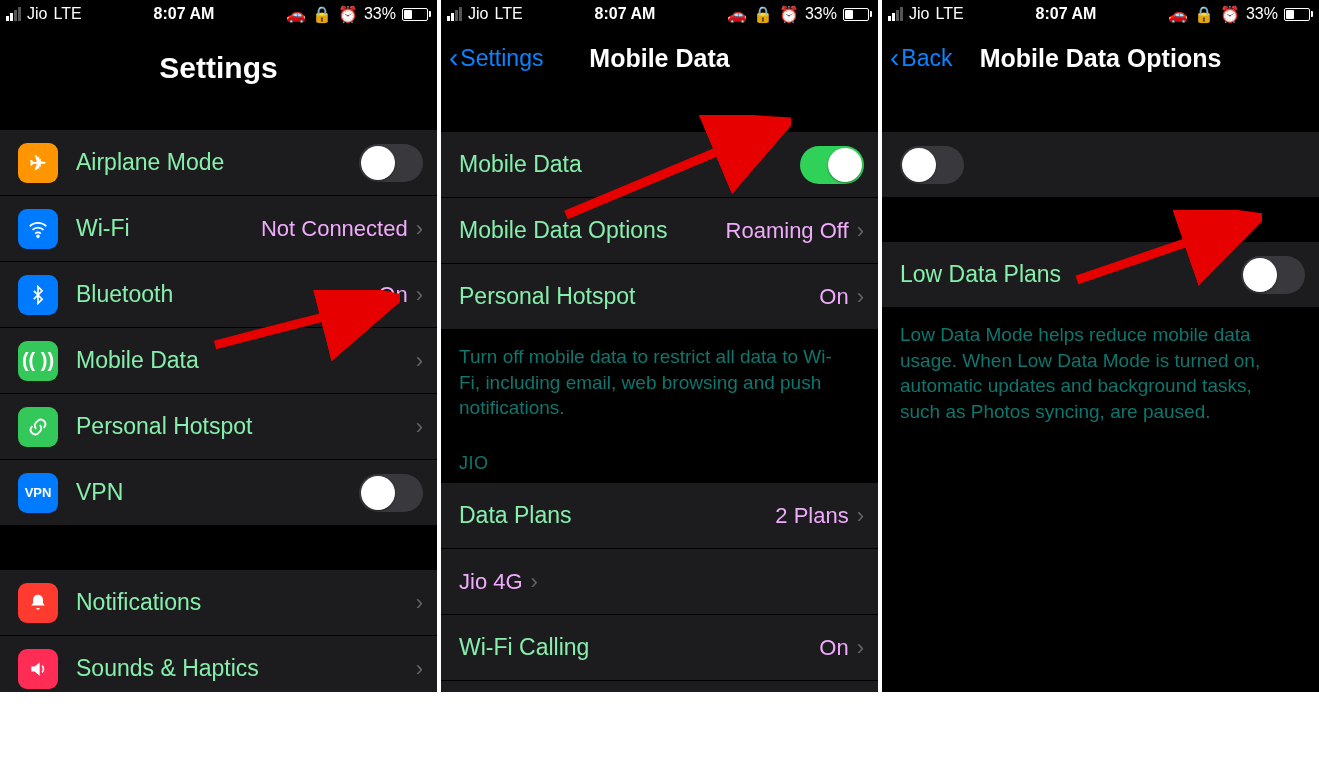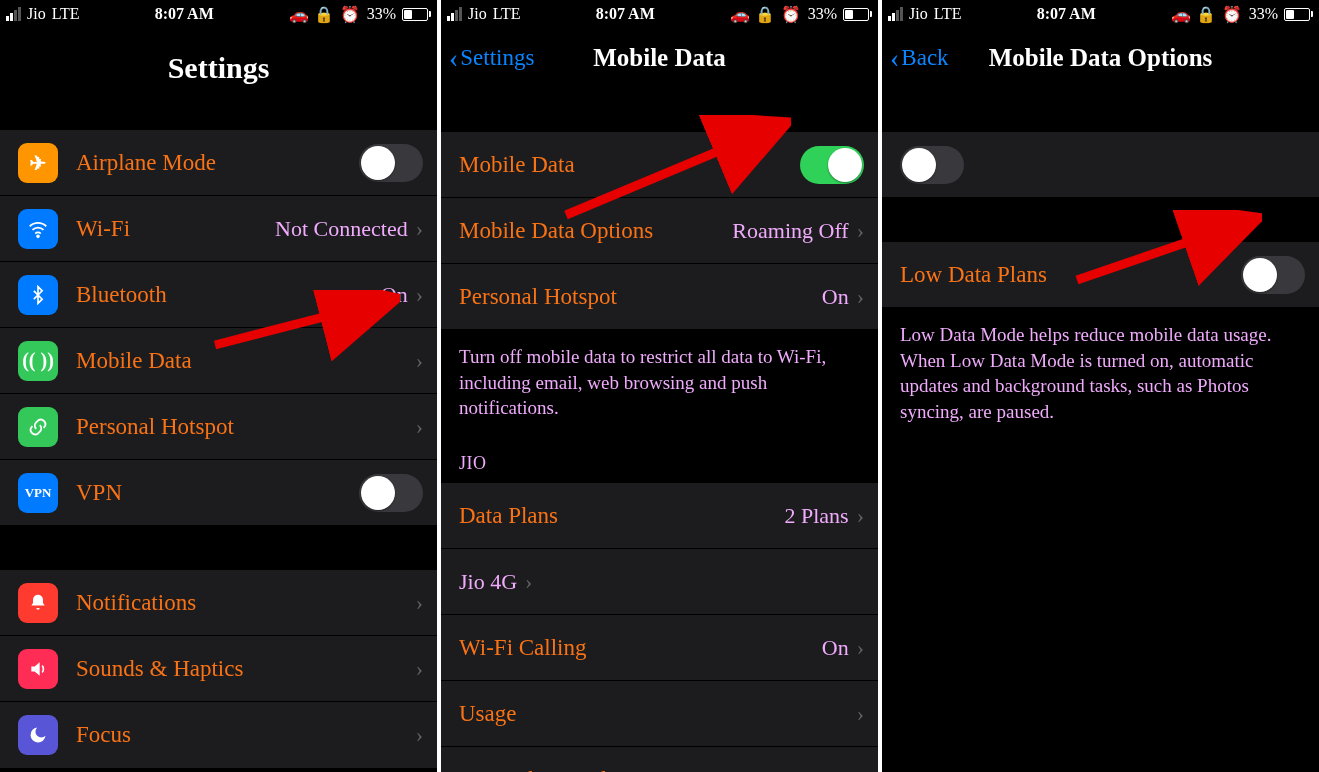--- a/index.html
+++ b/index.html
@@ -7,26 +7,25 @@
     background: #fff;
     font-family: -apple-system, "Helvetica Neue", Arial, sans-serif;
     display: flex;
     gap: 4px;
     width: 1319px;
     height: 772px;
     overflow: hidden;
   }
   .phone {
     width: 439px;
-    height: 772px;
+    height: 692px;
     background: #000;
     color: #fff;
     position: relative;
     overflow: hidden;
-    font-family: Liberation Serif, serif;
   }
   .status-bar {
     height: 28px;
     display: flex;
     align-items: center;
     justify-content: space-between;
     padding: 0 6px;
     font-size: 16px;
     font-weight: 500;
   }
@@ -83,34 +82,34 @@
     border-bottom:1px solid #000;
     cursor:pointer;
   }
   .row.noicon { padding-left:18px; }
   .row:last-child{border-bottom:none;}
   .app-icon{
     width:40px;height:40px;border-radius:9px;margin-right:18px;
     display:flex;align-items:center;justify-content:center;color:#fff;
     flex-shrink:0;font-size:20px;font-weight:600;
   }
-  .row-label{font-size:23px;color:#f97316;flex:1;}
+  .row-label{font-size:23px;color:#86efac;flex:1;}
   .row-value{font-size:22px;color:#f0abfc;margin-right:8px;text-align:right;}
   .chevron{color:#636366;font-size:22px;}
   .toggle{
     width:64px;height:38px;border-radius:19px;background:#39393d;position:relative;flex-shrink:0;
   }
   .toggle.on{background:#30d158;}
   .knob{
     width:34px;height:34px;border-radius:50%;background:#fff;position:absolute;top:2px;left:2px;
     box-shadow:0 1px 2px rgba(0,0,0,0.4);
   }
   .toggle.on .knob{left:auto;right:2px;}
   .footer-text, .header-text{
-    color:#f0abfc;font-size:19px;line-height:1.35;padding:14px 32px 8px 18px;
+    color:#0f766e;font-size:19px;line-height:1.35;padding:14px 32px 8px 18px;
   }
   .header-text.caps{text-transform:uppercase;font-size:18px;letter-spacing:0.5px;padding-top:22px;padding-bottom:8px;}
 
   .arrow {
     position:absolute;pointer-events:none;z-index:50;
   }
   .arrow svg{display:block;}
 
   .ic-orange{background:#ff9500;} .ic-blue{background:#007aff;} .ic-bt{background:#007aff;}
   .ic-green{background:#34c759;} .ic-link{background:#34c759;} .ic-vpnblue{background:#007aff;}

